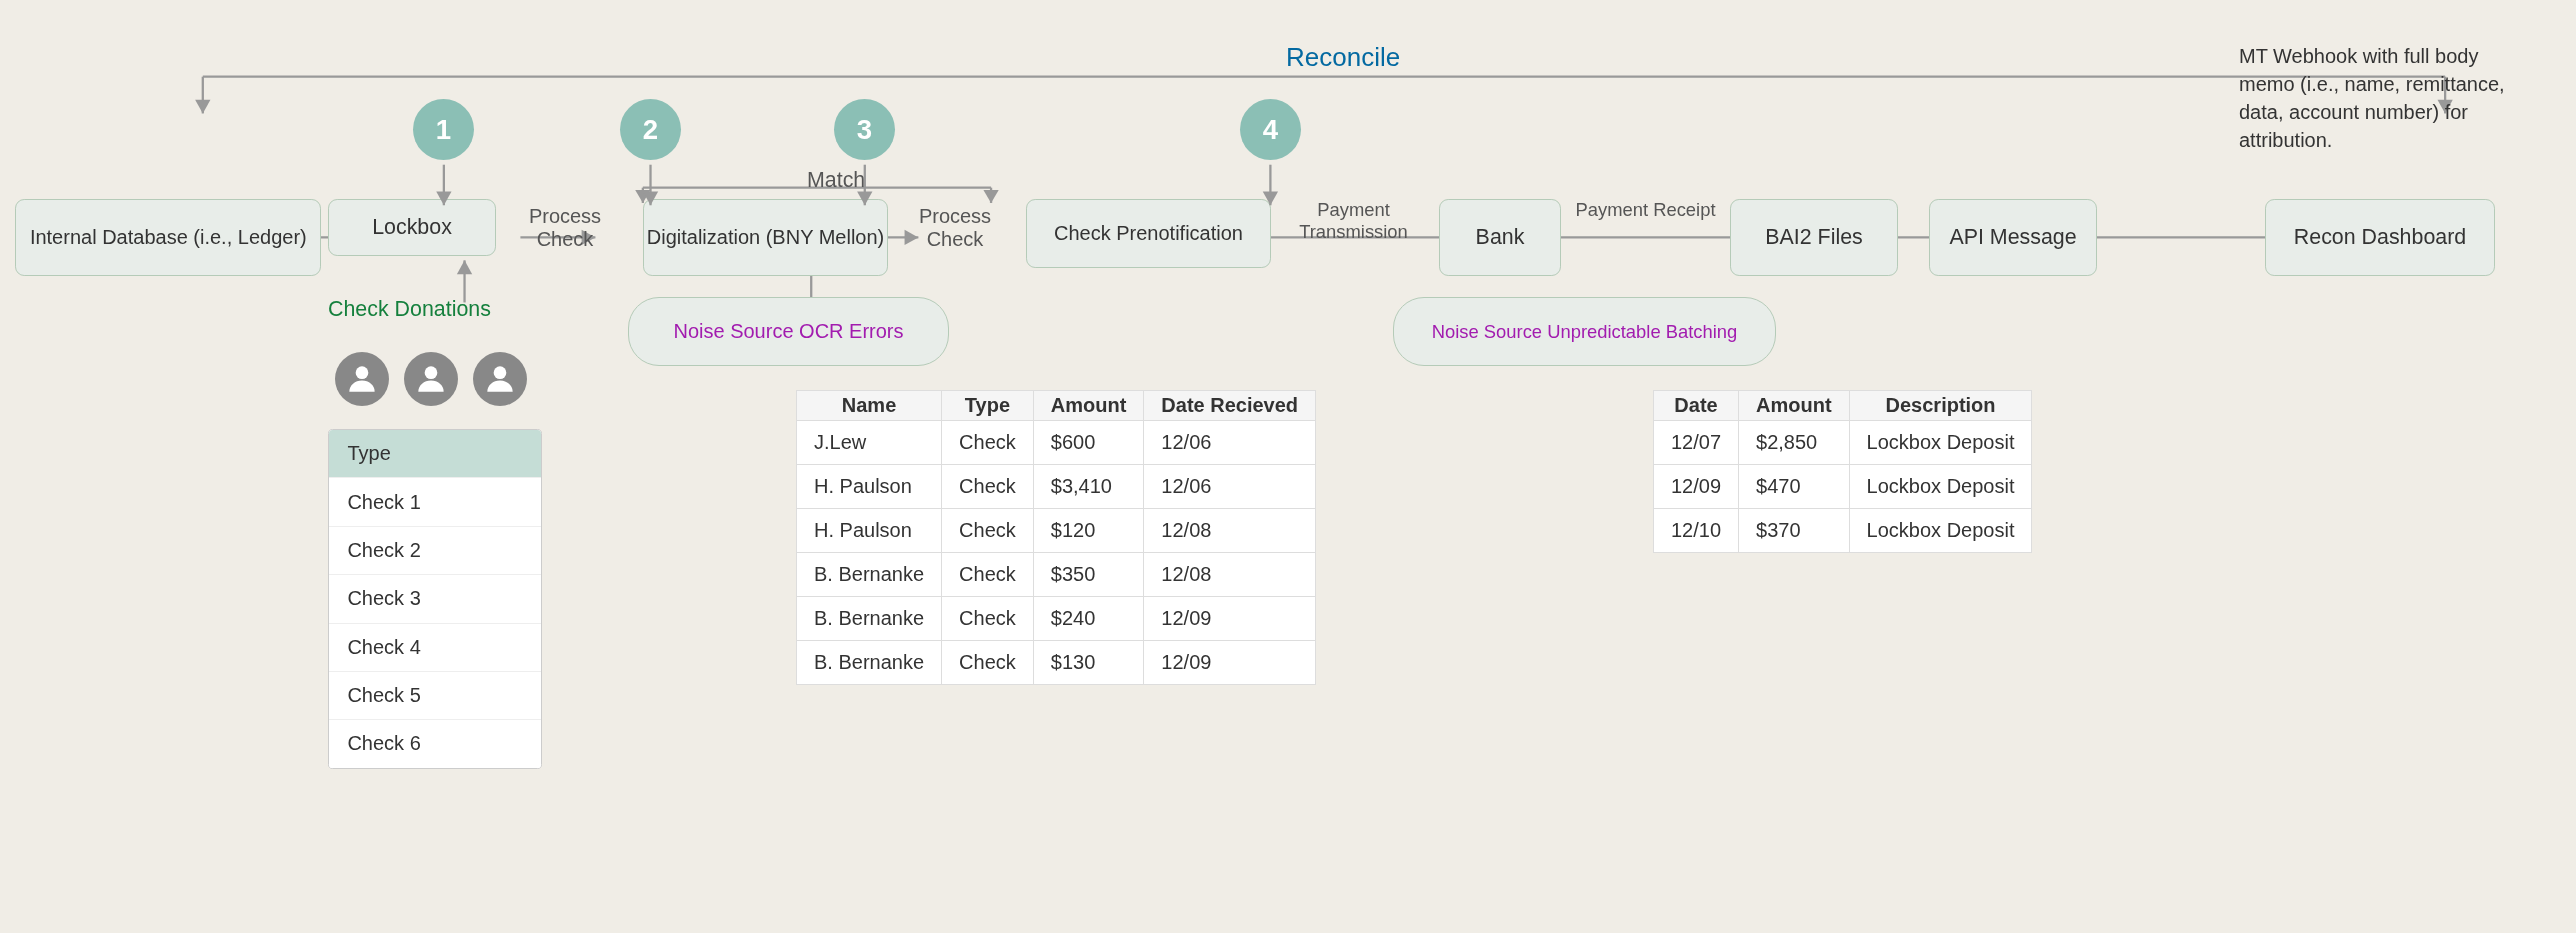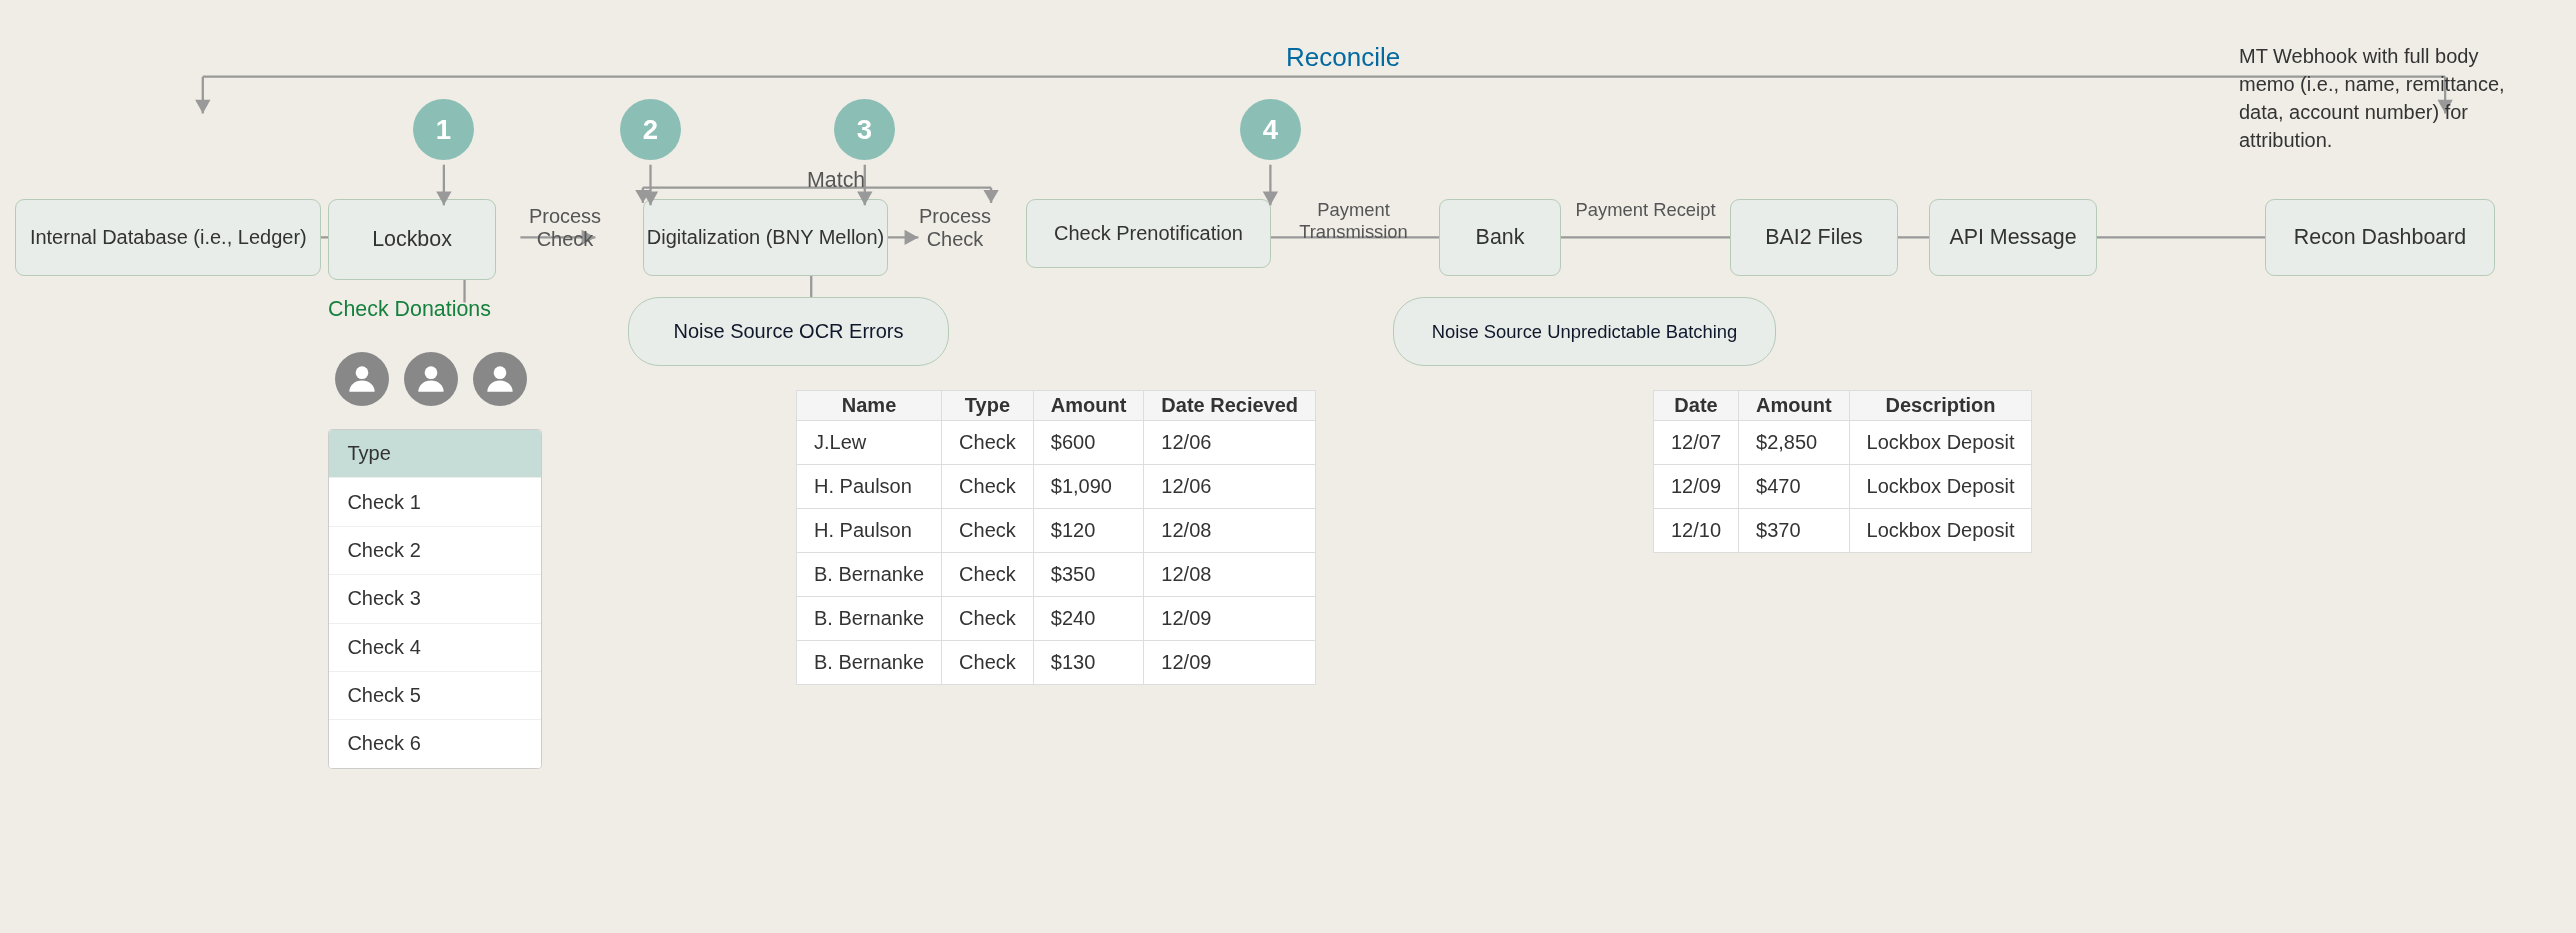--- a/index.html
+++ b/index.html
@@ -76,21 +76,21 @@
     
     .noise-box {
       position: absolute;
       background: #e8ede9;
       border: 1.5px solid #b5cbb8;
       border-radius: 31px;
       display: flex;
       align-items: center;
       justify-content: center;
       font-size: 21.4px;
-      color: #0f172a;
+      color: #a21caf;
       text-align: left;
     }
 
     
     .avatar {
       position: absolute;
       width: 54px;
       height: 54px;
       border-radius: 50%;
       background: #888;
@@ -243,21 +243,21 @@
     <line x1="1130" y1="215" x2="1130" y2="268" stroke="#999" stroke-width="3"></line>
     <polygon points="1130,268 1120,250 1140,250" fill="#999"></polygon>
     <line x1="1660" y1="215" x2="1660" y2="268" stroke="#999" stroke-width="3"></line>
     <polygon points="1660,268 1650,250 1670,250" fill="#999"></polygon>
   </svg>
 
   <div class="node" style="left: 15.3px; top: 199px; width: 306px; height: 77px; font-size: 20px;">
     <span>Internal Database (i.e., Ledger)</span>
   </div>
 
-  <div class="node" style="left: 328px; top: 199px; width: 168px; height: 81px;">
+  <div class="node" style="left: 328px; top: 199px; width: 168px; height: 57px;">
     <span>Lockbox</span>
   </div>
 
   <div class="arrow-label" style="left: 504px; top: 205px; width: 122px;">Process
 Check</div>
 
   <div class="node" style="left: 643px; top: 199px; width: 245px; height: 77px; font-size: 20px;">
     <span>Digitalization (BNY Mellon)</span>
   </div>
 
@@ -341,21 +341,21 @@
     <tbody>
       <tr>
         <td>J.Lew</td>
         <td>Check</td>
         <td>$600</td>
         <td>12/06</td>
       </tr>
       <tr>
         <td>H. Paulson</td>
         <td>Check</td>
-        <td>$1,090</td>
+        <td>$3,410</td>
         <td>12/06</td>
       </tr>
       <tr>
         <td>H. Paulson</td>
         <td>Check</td>
         <td>$120</td>
         <td>12/08</td>
       </tr>
       <tr>
         <td>B. Bernanke</td>

